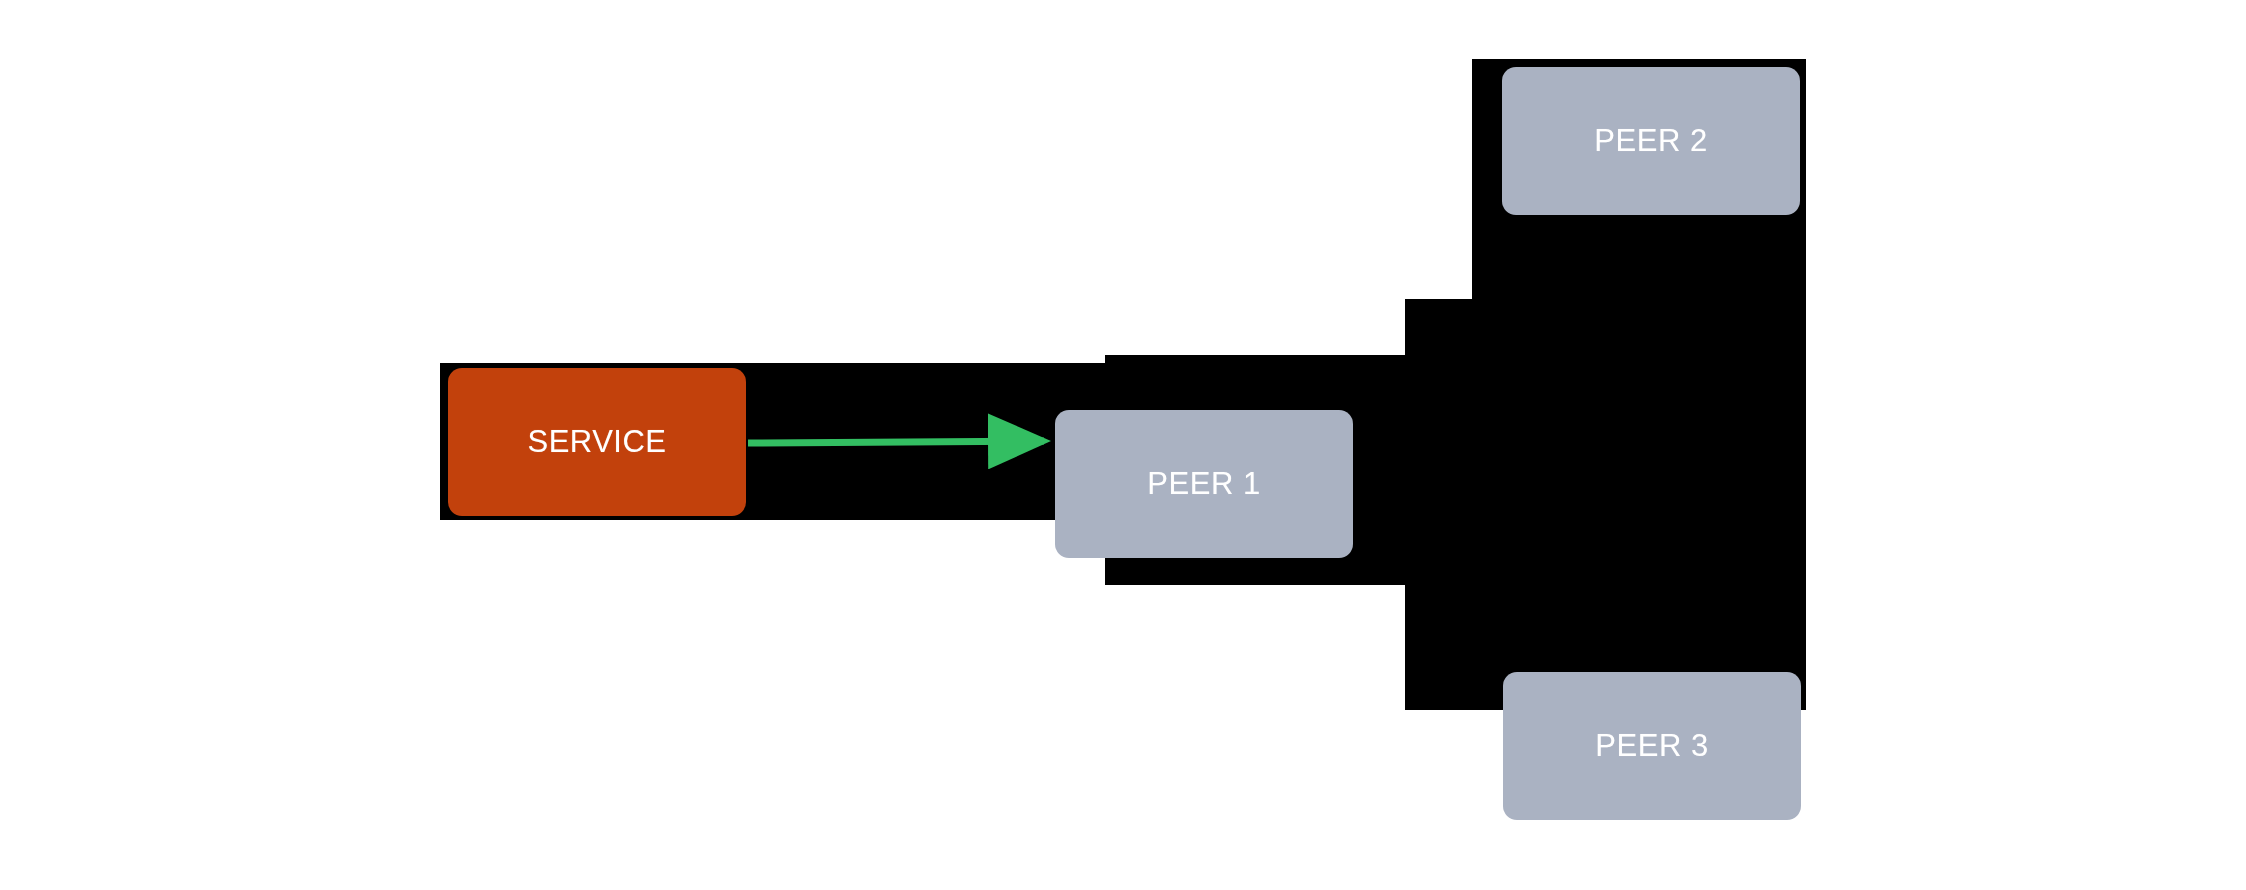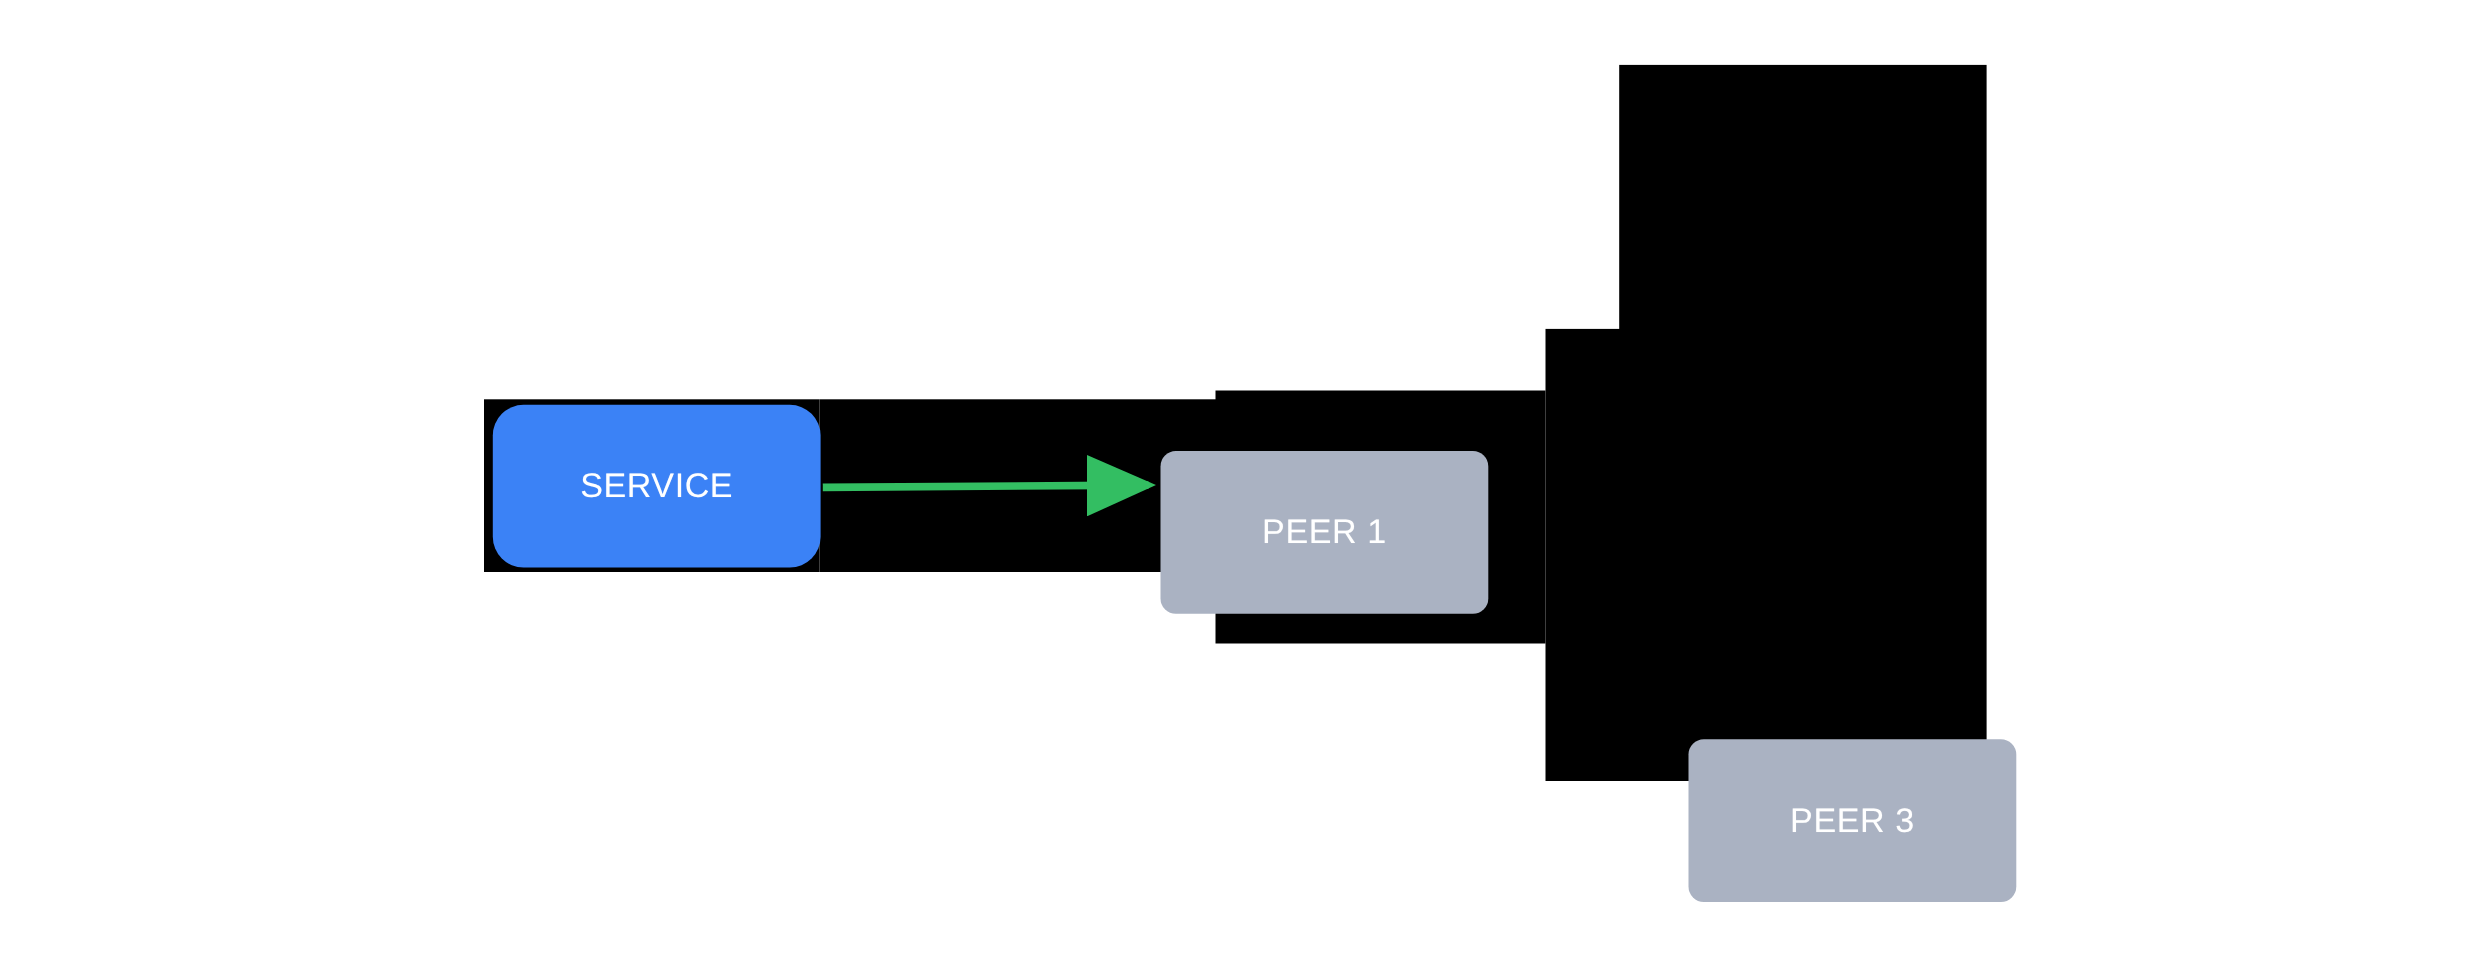--- a/index.html
+++ b/index.html
@@ -65,26 +65,29 @@
       <rect x="1105" y="355" width="300" height="230" fill="#000000"></rect>
       <rect x="1405" y="299" width="68" height="411" fill="#000000"></rect>
       <rect x="1472" y="59" width="334" height="651" fill="#000000"></rect>
     </g>
 
     <g>
       <line x1="748" y1="443" x2="1044" y2="441" stroke="#33be62" stroke-width="7" stroke-linecap="butt" marker-end="url(#arrow-green)"></line>
     </g>
   </svg>
 
-  <div class="node-box" style="left:448px; top:368px; width:298px; height:148px; background:#3b82f6;border-radius:28px;">
+  <div class="node-box" style="left:448px; top:368px; width:298px; height:148px; background:#c2410c;">
     <span class="node-label">SERVICE</span>
   </div>
 
   <div class="node-box" style="left:1055px; top:365px; width:298px; height:148px; background:#aab2c2;margin-top:45px;">
     <span class="node-label">PEER 1</span>
   </div>
 
+  <div class="node-box" style="left:1502px; top:67px; width:298px; height:148px; background:#aab2c2;">
+    <span class="node-label">PEER 2</span>
+  </div>
 
-  <div class="node-box" style="left:1503px; top:672px; width:298px; height:148px; background:#aab2c2;margin-left:32px;">
+  <div class="node-box" style="left:1503px; top:672px; width:298px; height:148px; background:#aab2c2;">
     <span class="node-label">PEER 3</span>
   </div>
 
 </div>
 
 </body></html>

